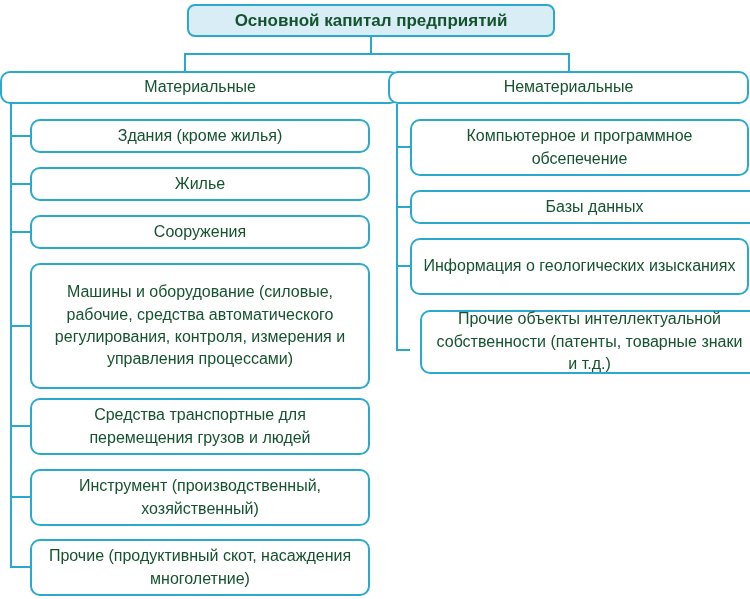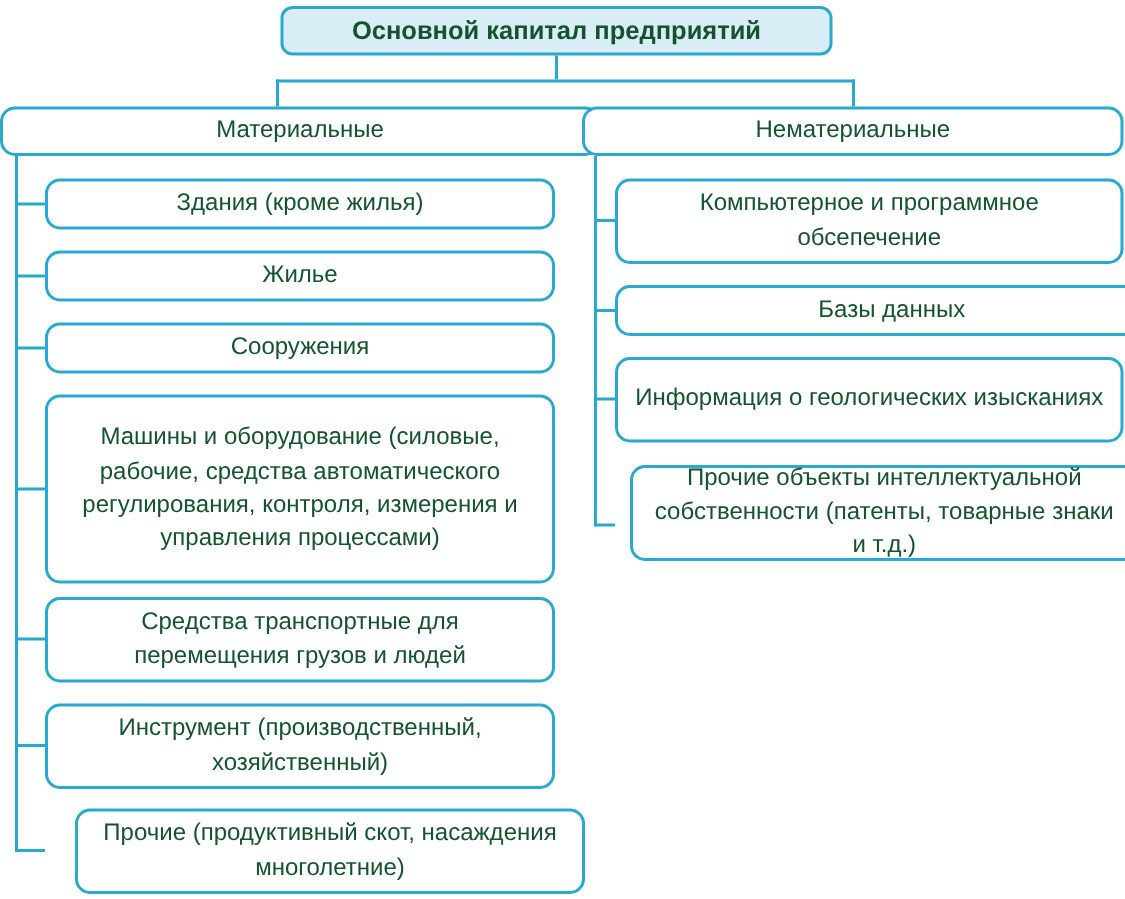--- a/index.html
+++ b/index.html
@@ -61,21 +61,21 @@
   <div class="hline" style="left:10px;top:425px;width:20px;"></div>
   <div class="hline" style="left:10px;top:496px;width:20px;"></div>
   <div class="hline" style="left:10px;top:566px;width:20px;"></div>
 
   <div class="node" style="left:30px;top:119px;width:340px;height:34px;">Здания (кроме жилья)</div>
   <div class="node" style="left:30px;top:215px;width:340px;height:34px;">Сооружения</div>
   <div class="node" style="left:30px;top:167px;width:340px;height:34px;">Жилье</div>
   <div class="node" style="left:30px;top:263px;width:340px;height:126px;">Машины и оборудование (силовые, рабочие, средства автоматического регулирования, контроля, измерения и управления процессами)</div>
   <div class="node" style="left:30px;top:398px;width:340px;height:57px;">Средства транспортные для перемещения грузов и людей</div>
   <div class="node" style="left:30px;top:469px;width:340px;height:57px;">Инструмент (производственный, хозяйственный)</div>
-  <div class="node" style="left:30px;top:539px;width:340px;height:57px;margin-left:20px;">Прочие (продуктивный скот, насаждения многолетние)</div>
+  <div class="node" style="left:30px;top:539px;width:340px;height:57px;">Прочие (продуктивный скот, насаждения многолетние)</div>
 
   <div class="vline" style="left:396px;top:104px;height:247px;"></div>
   <div class="hline" style="left:396px;top:146px;width:14px;"></div>
   <div class="hline" style="left:396px;top:206px;width:14px;"></div>
   <div class="hline" style="left:396px;top:265px;width:14px;"></div>
   <div class="hline" style="left:396px;top:349px;width:14px;"></div>
 
   <div class="node" style="left:410px;top:119px;width:339px;height:57px;">Компьютерное и программное обсепечение</div>
   <div class="node" style="left:410px;top:190px;width:369px;height:34px;">Базы данных</div>
   <div class="node" style="left:410px;top:238px;width:339px;height:57px;">Информация о геологических изысканиях</div>

